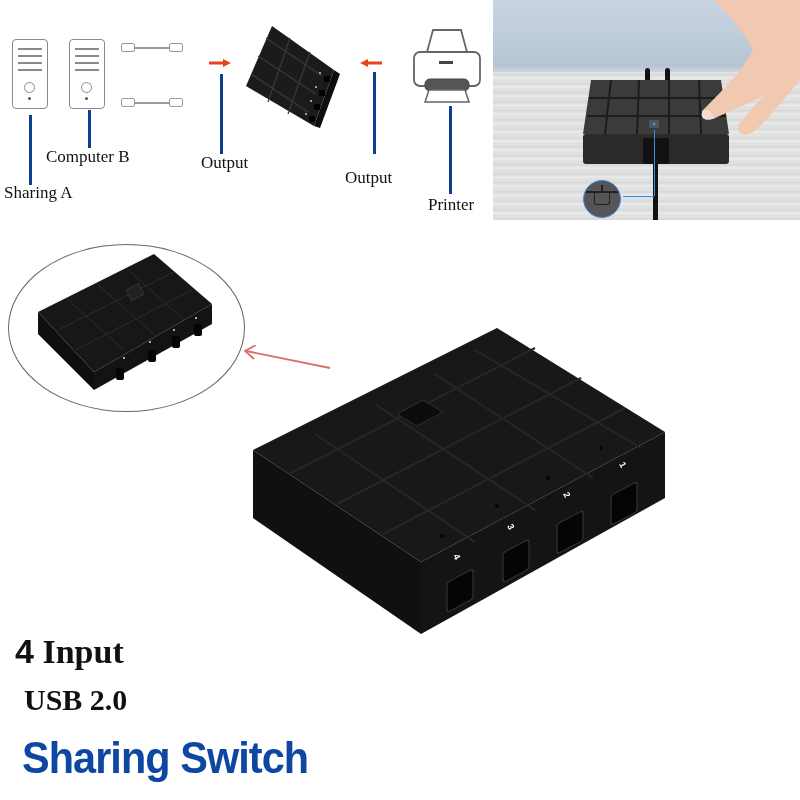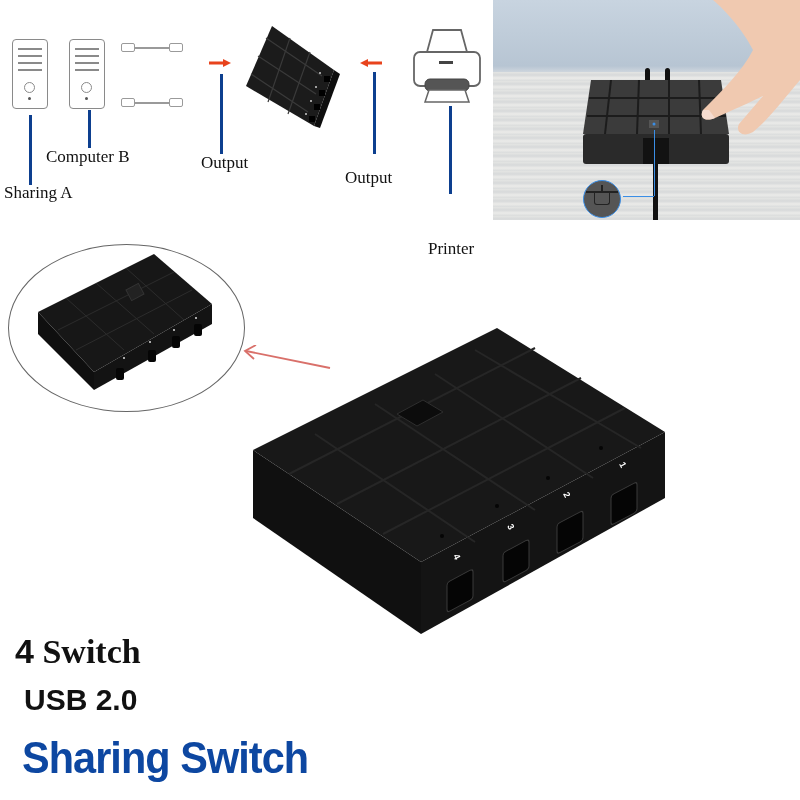--- a/index.html
+++ b/index.html
@@ -22,21 +22,21 @@
 
   .red-arrow { position: absolute; width: 22px; height: 8px; }
 
   
   .photo { position: absolute; left: 493px; top: 0; width: 307px; height: 220px; overflow: hidden;
            background: linear-gradient(180deg, #c8d4e0 0%, #b7c5d3 30%, #d9dde2 34%, #e6e6e4 60%, #cfd1d2 100%); }
 
   
   .caption-ports { position: absolute; left: 15px; top: 632px; font-size: 34px; font-weight: bold; color: #111; font-family: "Liberation Serif", serif; }
   .caption-ports .num { font-family: "Liberation Sans", sans-serif; font-weight: 900; }
-  .caption-usb { position: absolute; left: 24px; top: 683px; font-size: 30px; font-weight: bold; color: #111; font-family: Liberation Sans, sans-serif; }
+  .caption-usb { position: absolute; left: 24px; top: 683px; font-size: 30px; font-weight: bold; color: #111; font-family: Liberation Serif, serif; }
   .caption-sharing { position: absolute; left: 22px; top: 732px; font-size: 45px; font-weight: bold; color: #0d47a1; font-family: "Liberation Sans", sans-serif; letter-spacing: -1px; transform: scaleX(0.92); transform-origin: left top; }
 
   .zoom-ellipse { position: absolute; left: 8px; top: 244px; width: 237px; height: 168px; border: 1px solid #666; border-radius: 50%; }
 </style>
 </head>
 <body>
 
 <div>
 
   <div class="tower" style="left:12px; top:39px;">
@@ -111,21 +111,21 @@
   <div class="label" style="left:345px; top:168px;">Output</div>
 
   <svg class="abs" style="left:411px; top:28px;" width="76" height="76" viewBox="0 0 76 76">
     <polygon points="22,2 50,2 56,24 16,24" fill="#fff" stroke="#666" stroke-width="1.8"></polygon>
     <rect x="3" y="24" width="66" height="34" rx="6" fill="#fff" stroke="#666" stroke-width="1.8"></rect>
     <rect x="28" y="33" width="14" height="3" fill="#444"></rect>
     <rect x="14" y="51" width="44" height="12" rx="5" fill="#555" stroke="#444" stroke-width="1"></rect>
     <polygon points="18,62 54,62 58,74 14,74" fill="#fff" stroke="#666" stroke-width="1.5"></polygon>
   </svg>
   <div class="vline" style="left:449px; top:106px; height:88px;"></div>
-  <div class="label" style="left:428px; top:195px;margin-top:44px;">Printer</div>
+  <div class="label" style="left:428px; top:195px;">Printer</div>
 </div>
 
 <div class="photo">
 
   <div class="abs" style="left:0; top:72px; width:307px; height:148px; background: repeating-linear-gradient(180deg, #e4e5e3 0px, #d7d9da 3px, #ebebe9 6px, #dadcdc 9px);"></div>
 
   <div class="abs" style="left:152px; top:68px; width:5px; height:16px; background:#111; border-radius:3px 3px 0 0;"></div>
   <div class="abs" style="left:172px; top:68px; width:5px; height:16px; background:#111; border-radius:3px 3px 0 0;"></div>
 
   <svg class="abs" style="left:88px; top:78px;" width="150" height="92" viewBox="0 0 150 92">
@@ -228,15 +228,15 @@
   </g>
 
   <g fill="#ffffff" font-family="Liberation Sans, sans-serif" font-size="9" font-weight="bold">
     <text x="208" y="234" transform="rotate(62 208 234)">4</text>
     <text x="262" y="204" transform="rotate(62 262 204)">3</text>
     <text x="318" y="172" transform="rotate(62 318 172)">2</text>
     <text x="374" y="142" transform="rotate(62 374 142)">1</text>
   </g>
 </svg>
 
-<div class="caption-ports"><span class="num">4</span><span> Switch</span></div>
+<div class="caption-ports"><span class="num">4</span><span> Input</span></div>
 <div class="caption-usb">USB 2.0</div>
 <div class="caption-sharing">Sharing Switch</div>
 
 </body></html>

